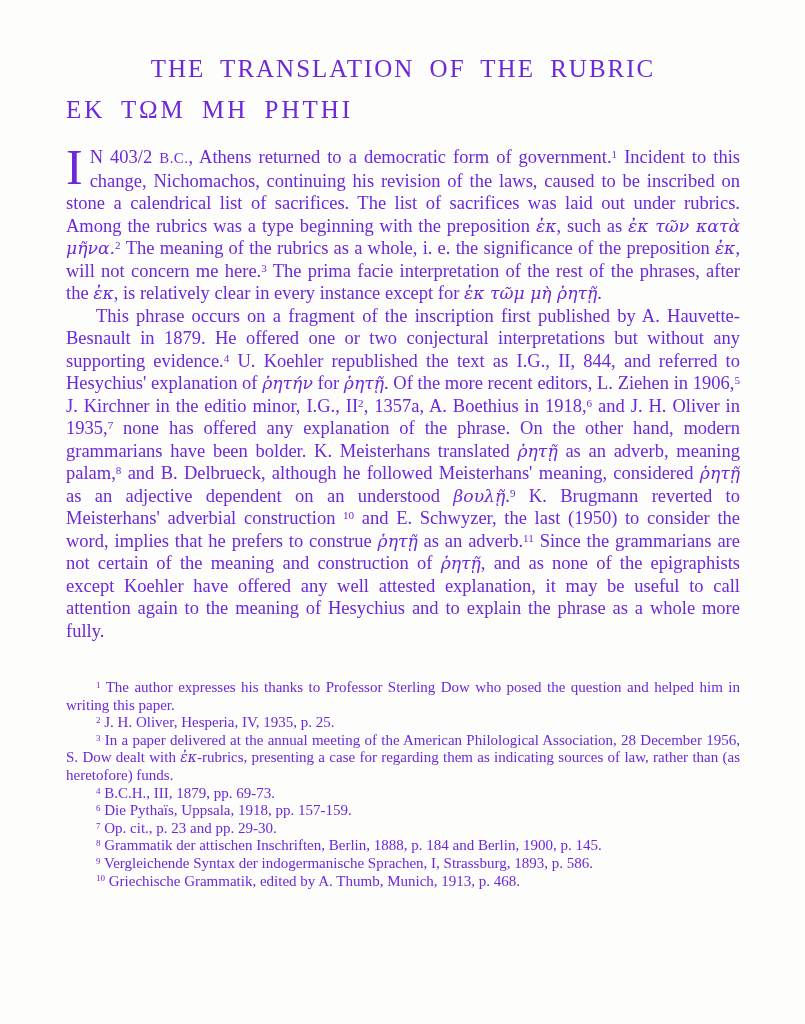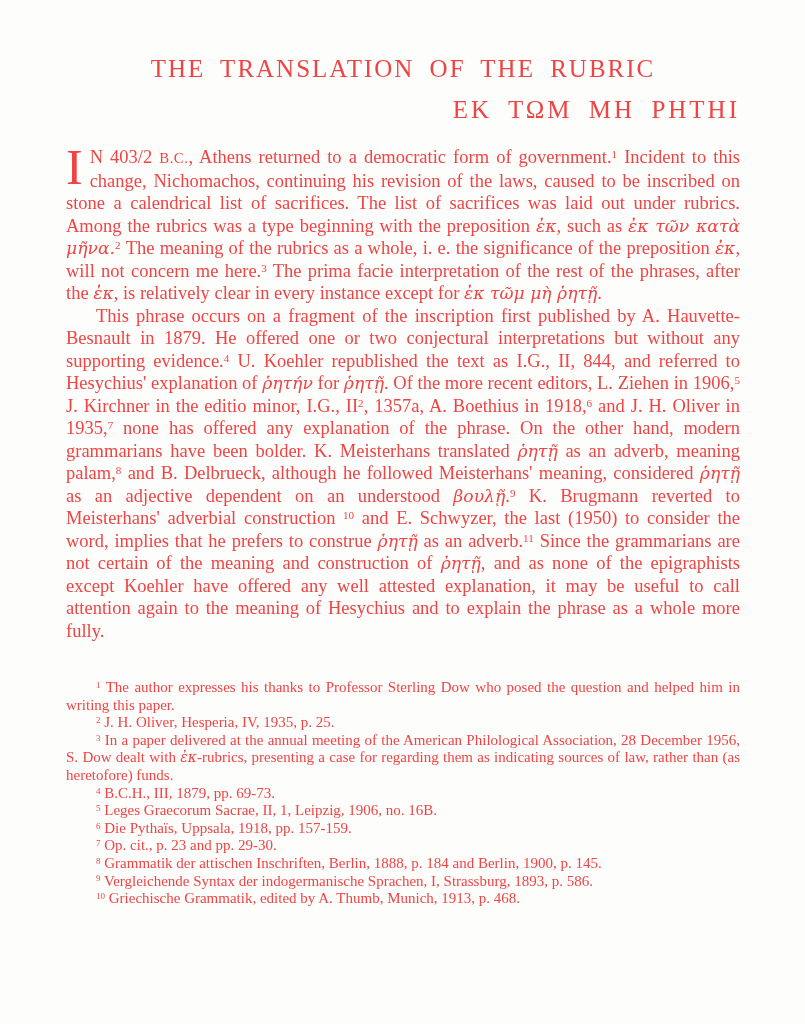--- a/index.html
+++ b/index.html
@@ -5,42 +5,42 @@
   html, body {
     margin: 0;
     padding: 0;
     background: #ffffff;
   }
   .page {
     position: relative;
     width: 805px;
     height: 1024px;
     background: #fdfdfc;
-    color: #ef4444;
+    color: #6d28d9;
     font-family: "Liberation Serif", "DejaVu Serif", serif;
     overflow: hidden;
   }
   .content {
     position: absolute;
     left: 66px;
     top: 0;
     width: 674px;
   }
   .title1 {
     margin: 55px 0 0 0;
     text-align: center;
     font-size: 25px;
     font-weight: 400;
     letter-spacing: 2px;
     word-spacing: 7px;
     line-height: 1.1;
   }
   .title2 {
     margin: 13px 0 0 0;
-    text-align: right;
+    text-align: left;
     font-size: 25px;
     font-weight: 400;
     letter-spacing: 3px;
     word-spacing: 7px;
     line-height: 1.1;
   }
   .body-text {
     margin-top: 23px;
     font-size: 18.5px;
     line-height: 22.5px;
@@ -90,21 +90,20 @@
     <div class="body-text">
       <p class="para"><span class="dropcap">I</span><span><span>N 403/2 </span><span class="seg-sc">B.C.</span><span>, Athens returned to a democratic form of government.</span><sup>1</sup><span> Incident to this change, Nichomachos, continuing his revision of the laws, caused to be inscribed on stone a calendrical list of sacrifices. The list of sacrifices was laid out under rubrics. Among the rubrics was a type beginning with the preposition </span><span class="seg-g">ἐκ</span><span>, such as </span><span class="seg-g">ἐκ τῶν κατὰ μῆνα.</span><sup>2</sup><span> The meaning of the rubrics as a whole, i. e. the significance of the preposition </span><span class="seg-g">ἐκ</span><span>, will not concern me here.</span><sup>3</sup><span> The </span><span class="seg-i">prima facie</span><span> interpretation of the rest of the phrases, after the </span><span class="seg-g">ἐκ</span><span>, is relatively clear in every instance except for </span><span class="seg-g">ἐκ τῶμ μὴ ῥητῇ</span><span>.</span></span></p>
       <p class="para indent"><span>This phrase occurs on a fragment of the inscription first published by A. Hauvette-Besnault in 1879. He offered one or two conjectural interpretations but without any supporting evidence.</span><sup>4</sup><span> U. Koehler republished the text as </span><span class="seg-i">I.G.</span><span>, II, 844, and referred to Hesychius' explanation of </span><span class="seg-g">ῥητήν</span><span> for </span><span class="seg-g">ῥητῇ</span><span>. Of the more recent editors, L. Ziehen in 1906,</span><sup>5</sup><span> J. Kirchner in the editio minor, </span><span class="seg-i">I.G.</span><span>, II</span><sup>2</sup><span>, 1357a, A. Boethius in 1918,</span><sup>6</sup><span> and J. H. Oliver in 1935,</span><sup>7</sup><span> none has offered any explanation of the phrase. On the other hand, modern grammarians have been bolder. K. Meisterhans translated </span><span class="seg-g">ῥητῇ</span><span> as an adverb, meaning </span><span class="seg-i">palam</span><span>,</span><sup>8</sup><span> and B. Delbrueck, although he followed Meisterhans' meaning, considered </span><span class="seg-g">ῥητῇ</span><span> as an adjective dependent on an understood </span><span class="seg-g">βουλῇ</span><span>.</span><sup>9</sup><span> K. Brugmann reverted to Meisterhans' adverbial construction </span><sup>10</sup><span> and E. Schwyzer, the last (1950) to consider the word, implies that he prefers to construe </span><span class="seg-g">ῥητῇ</span><span> as an adverb.</span><sup>11</sup><span> Since the grammarians are not certain of the meaning and construction of </span><span class="seg-g">ῥητῇ</span><span>, and as none of the epigraphists except Koehler have offered any well attested explanation, it may be useful to call attention again to the meaning of Hesychius and to explain the phrase as a whole more fully.</span></p>
     </div>
 
     <div class="footnotes">
       <p class="fn"><sup>1</sup><span> The author expresses his thanks to Professor Sterling Dow who posed the question and helped him in writing this paper.</span></p>
       <p class="fn"><sup>2</sup><span> J. H. Oliver, </span><span class="seg-i">Hesperia</span><span>, IV, 1935, p. 25.</span></p>
       <p class="fn"><sup>3</sup><span> In a paper delivered at the annual meeting of the American Philological Association, 28 December 1956, S. Dow dealt with </span><span class="seg-g">ἐκ</span><span>-rubrics, presenting a case for regarding them as indicating sources of law, rather than (as heretofore) funds.</span></p>
       <p class="fn"><sup>4</sup><span> </span><span class="seg-i">B.C.H.</span><span>, III, 1879, pp. 69-73.</span></p>
-      <p class="fn"><sup>5</sup><span> </span><span class="seg-i">Leges Graecorum Sacrae</span><span>, II, 1, Leipzig, 1906, no. 16B.</span></p>
       <p class="fn"><sup>6</sup><span> </span><span class="seg-i">Die Pythaïs</span><span>, Uppsala, 1918, pp. 157-159.</span></p>
       <p class="fn"><sup>7</sup><span> </span><span class="seg-i">Op. cit.</span><span>, p. 23 and pp. 29-30.</span></p>
       <p class="fn"><sup>8</sup><span> </span><span class="seg-i">Grammatik der attischen Inschriften</span><span>, Berlin, 1888, p. 184 and Berlin, 1900, p. 145.</span></p>
       <p class="fn"><sup>9</sup><span> </span><span class="seg-i">Vergleichende Syntax der indogermanische Sprachen</span><span>, I, Strassburg, 1893, p. 586.</span></p>
       <p class="fn"><sup>10</sup><span> </span><span class="seg-i">Griechische Grammatik</span><span>, edited by A. Thumb, Munich, 1913, p. 468.</span></p>
     </div>
 
   </div>
 </div>
 

